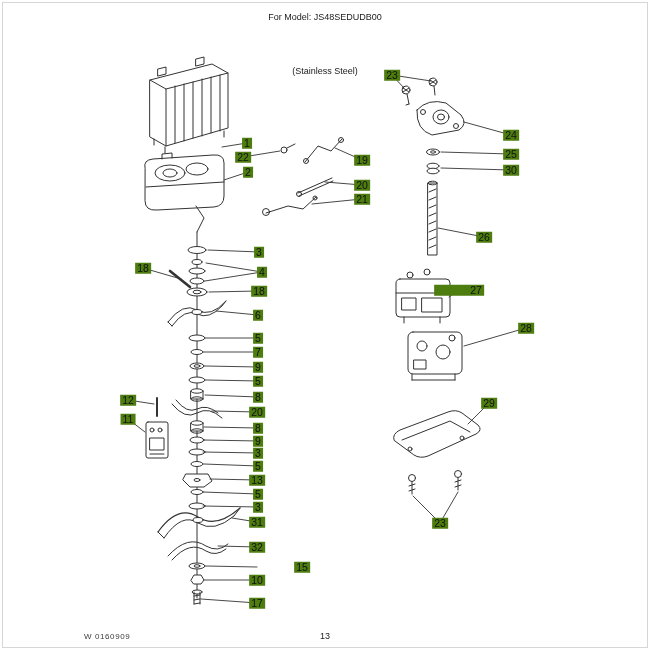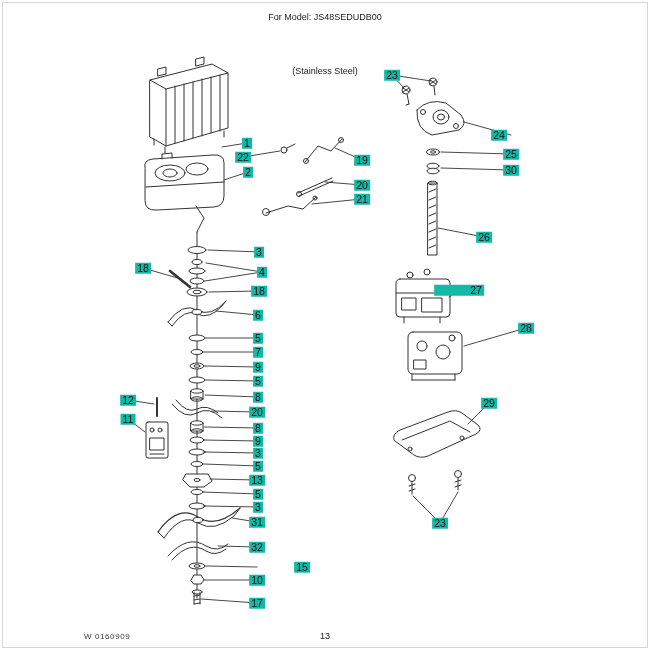--- a/index.html
+++ b/index.html
@@ -6,21 +6,21 @@
   .page{position:relative;width:650px;height:650px;background:#fff;overflow:hidden;
         font-family:"Liberation Sans",sans-serif;color:#1a1a1a;}
   .page-border{position:absolute;inset:2px;border:1px solid #d6d6d6;pointer-events:none;}
   .header{position:absolute;top:10px;left:0;width:100%;text-align:center;}
   .title{font-size:14px;font-weight:bold;letter-spacing:.3px;}
   .sub{font-size:9px;margin-top:2px;}
   .sub2{font-size:9px;margin-top:44px;}
   svg.art{position:absolute;left:0;top:0;}
   #callout-layer{position:absolute;left:0;top:0;width:650px;height:650px;pointer-events:none;}
   .callout{position:absolute;transform:translate(-50%,-50%);font-size:10.5px;line-height:1;
-           background:#14b8a6;padding:0 2px;color:#111;}
+           background:#4d7c0f;padding:0 2px;color:#111;}
   .leader{stroke:#333;stroke-width:0.9;}
   .footer-doc{position:absolute;left:84px;bottom:9px;font-size:8px;color:#3a3a3a;letter-spacing:.6px;}
   .footer-page{position:absolute;left:0;bottom:9px;width:100%;text-align:center;font-size:9px;color:#222;}
 </style>
 </head>
 <body>
 
 <div class="page">
   <div class="page-border"></div>
 
@@ -273,21 +273,21 @@
       <div class="callout" style="left: 258px; top: 466px;">5</div>
       <div class="callout" style="left: 257px; top: 480px;">13</div>
       <div class="callout" style="left: 258px; top: 494px;">5</div>
       <div class="callout" style="left: 258px; top: 507px;">3</div>
       <div class="callout" style="left: 257px; top: 522px;">31</div>
       <div class="callout" style="left: 257px; top: 547px;">32</div>
       <div class="callout" style="left: 266px; top: 567px; margin-left: 36px;">15</div>
       <div class="callout" style="left: 257px; top: 580px;">10</div>
       <div class="callout" style="left: 257px; top: 603px;">17</div>
       <div class="callout" style="left: 392px; top: 75px;">23</div>
-      <div class="callout" style="left: 499px; top: 135px;">24</div>
+      <div class="callout" style="left: 511px; top: 135px;">24</div>
       <div class="callout" style="left: 511px; top: 154px;">25</div>
       <div class="callout" style="left: 511px; top: 170px;">30</div>
       <div class="callout" style="left: 484px; top: 237px;">26</div>
       <div class="callout" style="left: 459px; top: 290px; padding-left: 36px;">27</div>
       <div class="callout" style="left: 526px; top: 328px;">28</div>
       <div class="callout" style="left: 489px; top: 403px;">29</div>
       <div class="callout" style="left: 440px; top: 523px;">23</div>
     </div>
 
   <div class="footer-doc">W 0160909</div>

